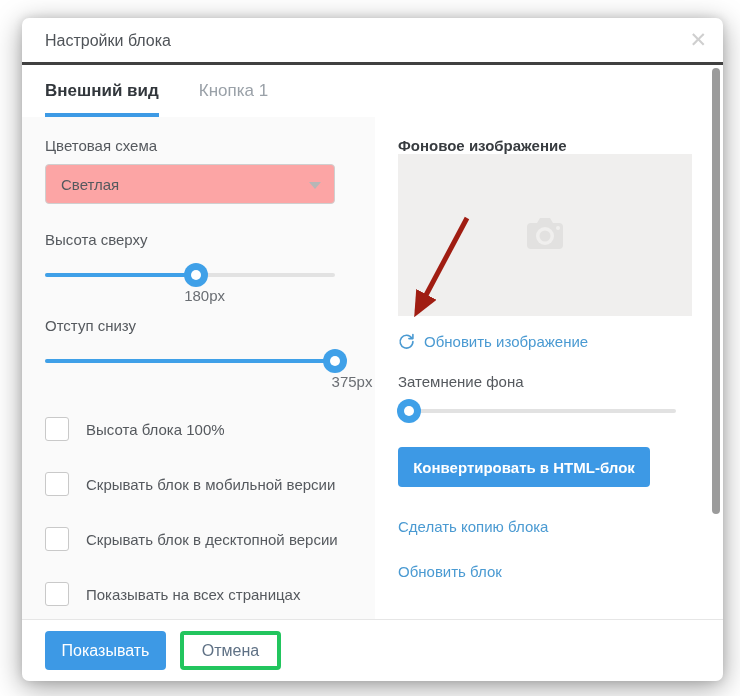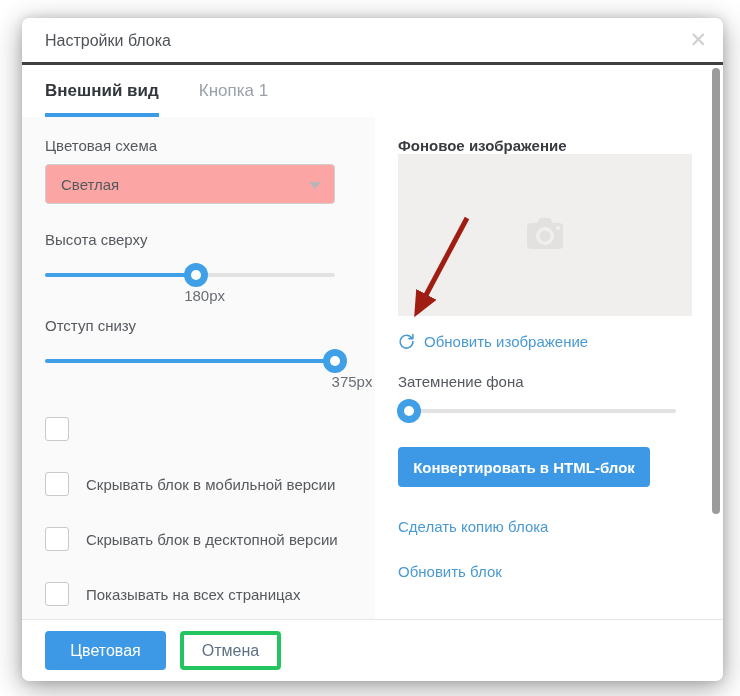--- a/index.html
+++ b/index.html
@@ -127,20 +127,21 @@
         <div class="slider-fill" style="width: 100%;"></div>
         <div class="slider-handle" style="left: 100%;"></div>
       </div>
       <div class="slider-value">
         <span style="left: 100%;">375px</span>
       </div>
 
       <div class="checkbox-group">
         <div class="checkbox-row">
           <div class="checkbox-box"></div>
+          <div class="checkbox-label">Высота блока 100%</div>
         </div>
         <div class="checkbox-row">
           <div class="checkbox-box"></div>
           <div class="checkbox-label">Скрывать блок в мобильной версии</div>
         </div>
         <div class="checkbox-row">
           <div class="checkbox-box"></div>
           <div class="checkbox-label">Скрывать блок в десктопной версии</div>
         </div>
         <div class="checkbox-row">
@@ -194,19 +195,19 @@
       <button class="primary-btn">Конвертировать в HTML-блок</button>
 
       <span class="action-link">Сделать копию блока</span>
       <span class="action-link" style="margin-top:28px;">Обновить блок</span>
 
     </div>
 
   </div>
 
   <div class="modal-footer">
-    <button class="save-btn">Цветовая</button>
+    <button class="save-btn">Показывать</button>
     <button class="cancel-btn">Отмена</button>
   </div>
 
   <div class="scroll-thumb"></div>
 
 </div>
 
 </body></html>

